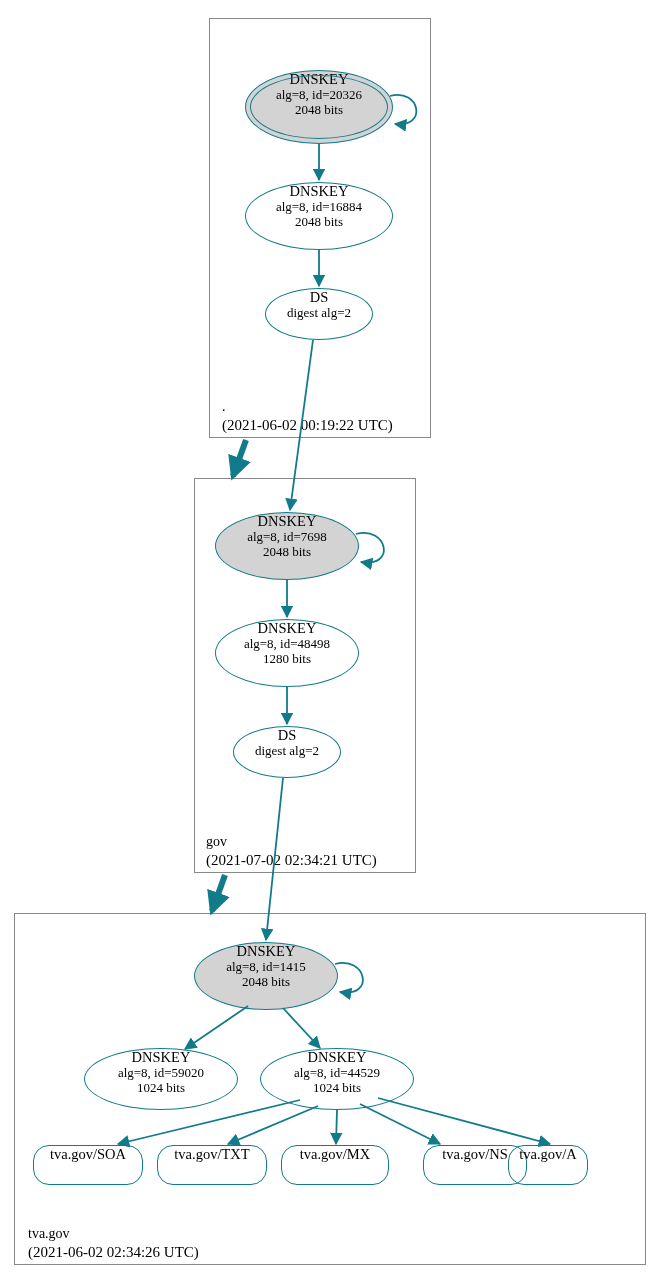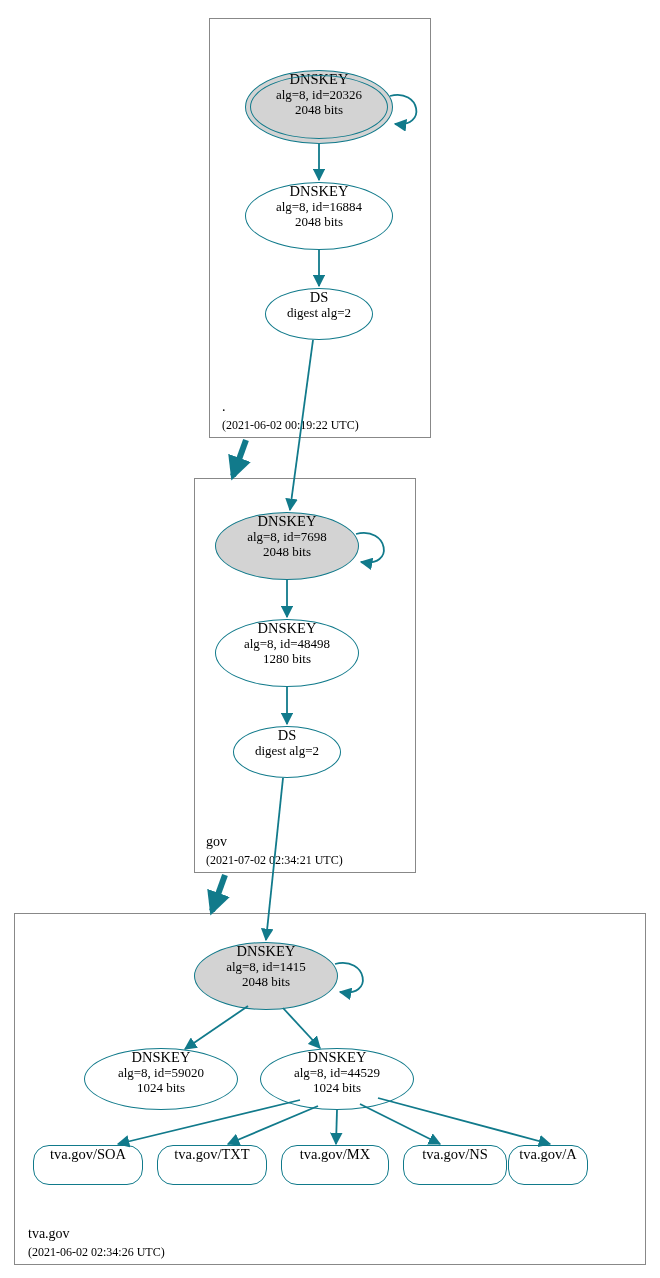--- a/index.html
+++ b/index.html
@@ -16,21 +16,21 @@
     border: 1px solid #888;
     box-sizing: border-box;
   }
   .zone-label {
     position: absolute;
     font-size: 14px;
     color: #000;
     line-height: 1.3;
   }
   .zone-label .ts {
-    font-size: 12px;
+    font-size: 15px;
   }
   .node {
     position: absolute;
     box-sizing: border-box;
     display: flex;
     flex-direction: column;
     align-items: center;
     text-align: center;
     line-height: 1.15;
   }
@@ -151,21 +151,21 @@
 
 <div class="node rrbox" style="left:33px;  top:1145px; width:110px; height:40px;">
   <div class="title">tva.gov/SOA</div>
 </div>
 <div class="node rrbox" style="left:157px; top:1145px; width:110px; height:40px;">
   <div class="title">tva.gov/TXT</div>
 </div>
 <div class="node rrbox" style="left:281px; top:1145px; width:108px; height:40px;">
   <div class="title">tva.gov/MX</div>
 </div>
-<div class="node rrbox" style="left:403px; top:1145px; width:104px; height:40px;">
+<div class="node rrbox" style="left:423px; top:1145px; width:104px; height:40px;">
   <div class="title">tva.gov/NS</div>
 </div>
 <div class="node rrbox" style="left:508px; top:1145px; width:80px; height:40px;">
   <div class="title">tva.gov/A</div>
 </div>
 
 <svg class="edges">
   <defs>
     <marker id="ah" viewBox="0 0 10 10" refX="9" refY="5" markerWidth="7" markerHeight="7" orient="auto-start-reverse">
       <path d="M0,0 L10,5 L0,10 z" class="arrowhead"></path>

